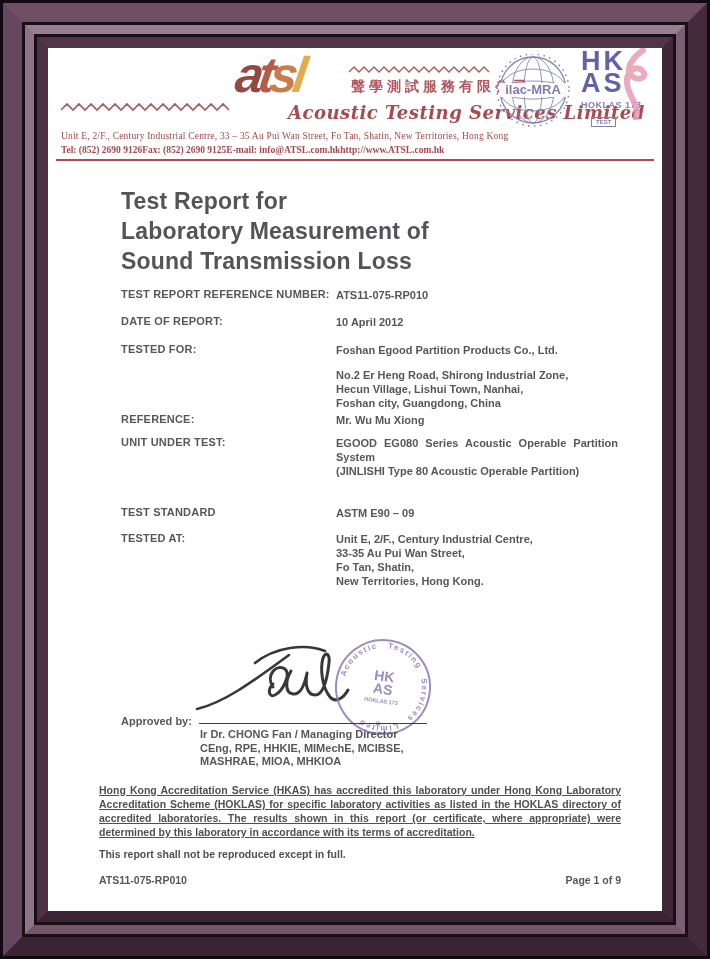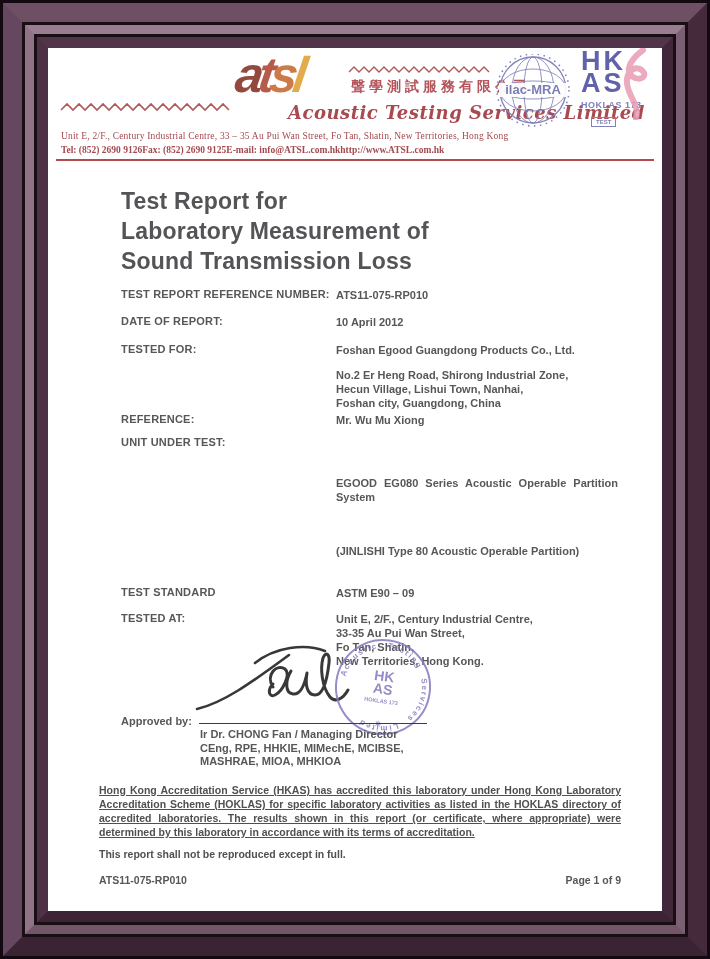--- a/index.html
+++ b/index.html
@@ -44,21 +44,21 @@
             color:#8080bb;font-size:6px;font-weight:bold;padding:0 4px;line-height:8px;}
   
   .title{position:absolute;left:73px;top:138px;font-size:23px;font-weight:bold;
          color:#545457;line-height:30px;letter-spacing:.2px;}
   
   .fields{position:absolute;left:73px;right:44px;top:240px;font-size:11px;font-weight:bold;
           color:#57575a;}
   .f-row{display:grid;grid-template-columns:215px 1fr;}
   .f-label{letter-spacing:.2px;}
   .f-value{line-height:14px;}
-  .f-value .just{text-align:justify;margin-top:40px;}
+  .f-value .just{text-align:justify;}
   .mb13{margin-bottom:13px;} .mb14{margin-bottom:14px;} .mb11{margin-bottom:11px;}
   .mb3{margin-bottom:3px;} .mb9{margin-bottom:9px;} .mb28{margin-bottom:28px;} .mb12{margin-bottom:12px;}
   
   .sig-section{position:absolute;left:73px;right:44px;top:585px;height:150px;font-size:11px;font-weight:bold;}
   .approved-label{position:absolute;left:0;top:82px;}
   .sig-svg{position:absolute;left:72px;top:6px;}
   .sig-line{position:absolute;left:78px;top:90px;width:228px;border-top:1.5px solid #3c3c3e;}
   .stamp{position:absolute;left:212px;top:4px;transform:rotate(8deg);opacity:.88;}
   .sig-names{position:absolute;left:79px;top:95px;line-height:13.5px;}
   
@@ -134,21 +134,21 @@
           <div class="f-row mb13">
             <div class="f-label">TEST REPORT REFERENCE NUMBER:</div>
             <div class="f-value">ATS11-075-RP010</div>
           </div>
           <div class="f-row mb14">
             <div class="f-label">DATE OF REPORT:</div>
             <div class="f-value">10 April 2012</div>
           </div>
           <div class="f-row mb11">
             <div class="f-label">TESTED FOR:</div>
-            <div class="f-value">Foshan Egood Guangdong Products Co., Ltd.</div>
+            <div class="f-value">Foshan Egood Partition Products Co., Ltd.</div>
           </div>
           <div class="f-row mb3">
             <div class="f-label"></div>
             <div class="f-value">
               <div>No.2 Er Heng Road, Shirong Industrial Zone,</div>
               <div>Hecun Village, Lishui Town, Nanhai,</div>
               <div>Foshan city, Guangdong, China</div>
             </div>
           </div>
           <div class="f-row mb9">

